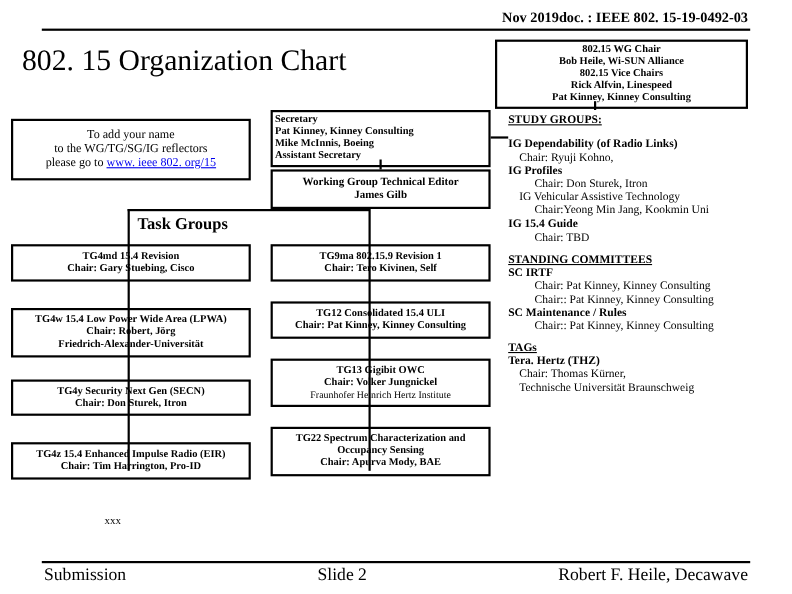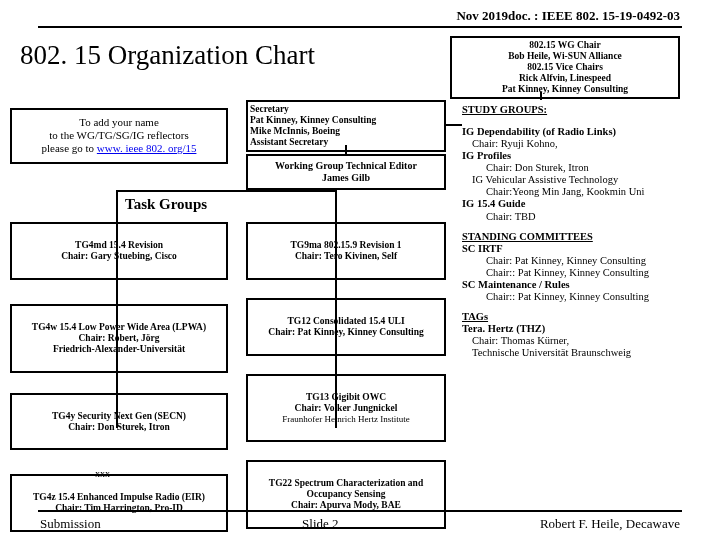--- a/index.html
+++ b/index.html
@@ -13,24 +13,24 @@
   .sec-box { position: absolute; top: 100px; left: 246px; width: 200px; border: 2.5px solid #000; text-align: left; font-size: 9.5px; font-weight: bold; padding: 2px; line-height: 1.15; }
   .editor-box { position: absolute; top: 154px; left: 246px; width: 200px; border: 2.5px solid #000; text-align: center; font-size: 10px; font-weight: bold; padding: 4px; line-height: 1.2; }
   .side-section { position: absolute; top: 102px; right: 20px; width: 238px; font-size: 10.5px; line-height: 1.15; }
   .side-section .hdr { font-weight: bold; text-decoration: underline; margin-top: 2px; }
   .side-section .sub { margin-left: 10px; }
   .side-section .subsub { margin-left: 24px; }
   .side-section .item { font-weight: bold; }
   .task-hdr { position: absolute; top: 196px; left: 125px; font-size: 15px; font-weight: bold; }
   .col1 { position: absolute; left: 10px; width: 218px; }
   .col2 { position: absolute; left: 246px; width: 200px; }
-  .tg-box { border: 2.5px solid #000; text-align: center; font-size: 9.5px; font-weight: bold; padding: 16px 2px; line-height: 1.15; margin-bottom: 0; }
+  .tg-box { border: 2.5px solid #000; text-align: center; font-size: 9.5px; font-weight: bold; padding: 4px 2px; line-height: 1.15; margin-bottom: 0; }
   .tg-box .sub { font-weight: normal; font-size: 9px; }
   .xxx { position: absolute; top: 468px; left: 95px; font-size: 10px; }
-  .footer { position: absolute; bottom: 8px; left: 0; right: 0; padding: 0 40px; display: flex; justify-content: space-between; font-size: 13px; }
+  .footer { position: absolute; bottom: 8px; left: 0; right: 0; padding: 0 40px; display: flex; justify-content: space-between; font-size: 16px; }
   .footer-line { position: absolute; bottom: 28px; left: 38px; right: 38px; height: 2px; background: #000; }
   .conn { position: absolute; background: #000; }
 </style>
 </head>
 <body>
 
 <div class="header">
   <span>Nov 2019</span>
   <span>doc. : IEEE 802. 15-19-0492-03</span>
 </div>

